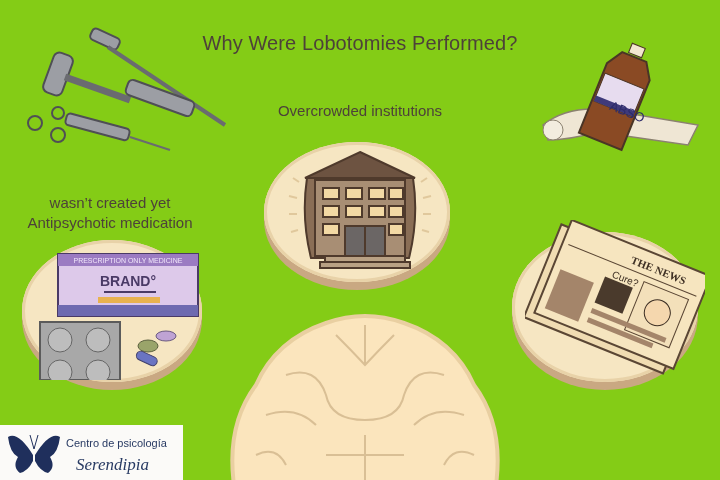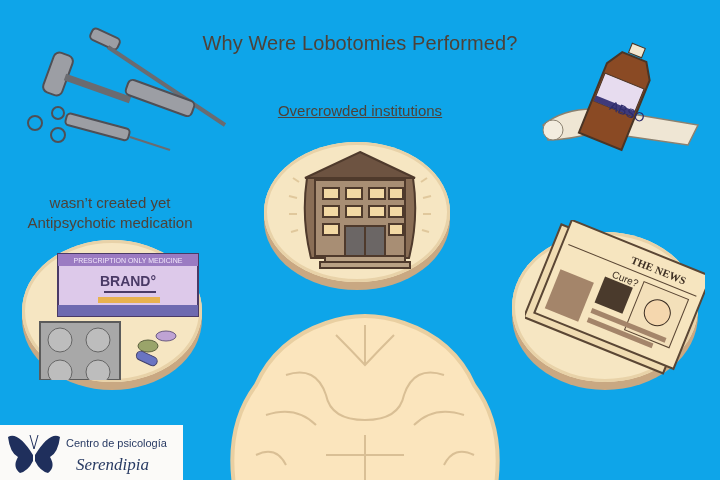--- a/index.html
+++ b/index.html
@@ -1,20 +1,20 @@
 <!DOCTYPE html>
 <html><head>
 <meta charset="utf-8">
 <style>
   html,body{margin:0;padding:0;}
   body{width:720px;height:480px;overflow:hidden;background:#d8b897;font-family:"Liberation Sans","DejaVu Sans",sans-serif;color:#4a3f36;position:relative;}
-  .canvas{position:absolute;left:0;top:0;width:720px;height:480px;background:#0ea5e9;overflow:hidden;}
+  .canvas{position:absolute;left:0;top:0;width:720px;height:480px;background:#84cc16;overflow:hidden;}
   .title{position:absolute;left:0;top:32px;width:720px;text-align:center;font-size:20px;color:#4d4239;letter-spacing:0.1px;}
   .label{position:absolute;font-size:15px;color:#4d4239;text-align:center;line-height:20px;}
-  .lbl-over{left:255px;top:101px;width:210px;text-decoration:underline;}
+  .lbl-over{left:255px;top:101px;width:210px;}
   .lbl-anti{left:10px;top:193px;width:200px;}
   .lbl-media{left:545px;top:193px;width:150px;}
   .disc{position:absolute;border-radius:50%;background:#f6e6c2;box-shadow:0 8px 0 #c9a882, inset 0 0 0 3px #e8d2a8;}
   .d-center{left:264px;top:142px;width:186px;height:140px;}
   .d-left{left:22px;top:240px;width:180px;height:142px;}
   .d-right{left:512px;top:232px;width:186px;height:150px;}
   .logo{position:absolute;left:0;top:425px;width:183px;height:69px;background:#fbfaf8;}
   .logo-line1{position:absolute;left:66px;top:12px;font-size:11px;color:#283a63;}
   .logo-line2{position:absolute;left:76px;top:30px;font-size:17px;font-style:italic;font-family:"Liberation Serif","DejaVu Serif",serif;color:#283a63;}
   svg{position:absolute;}

